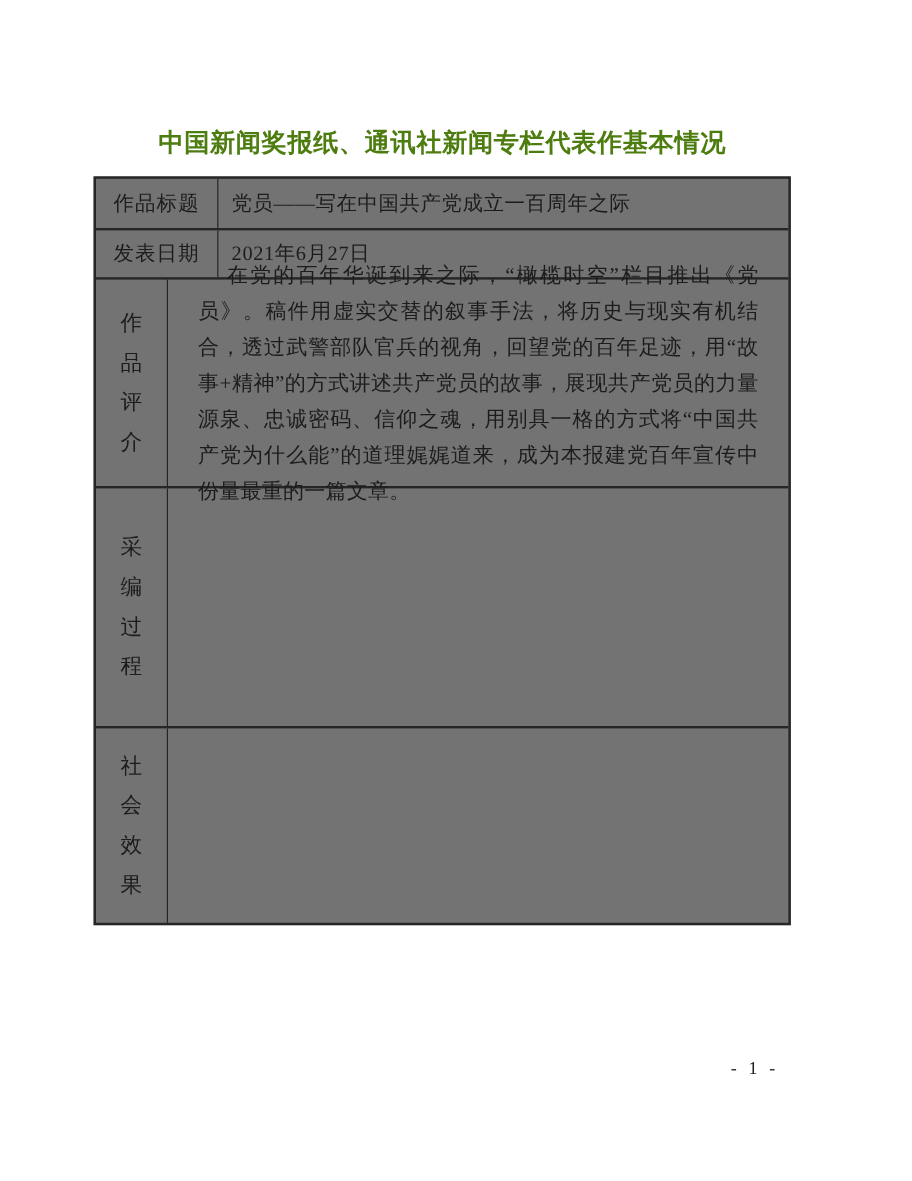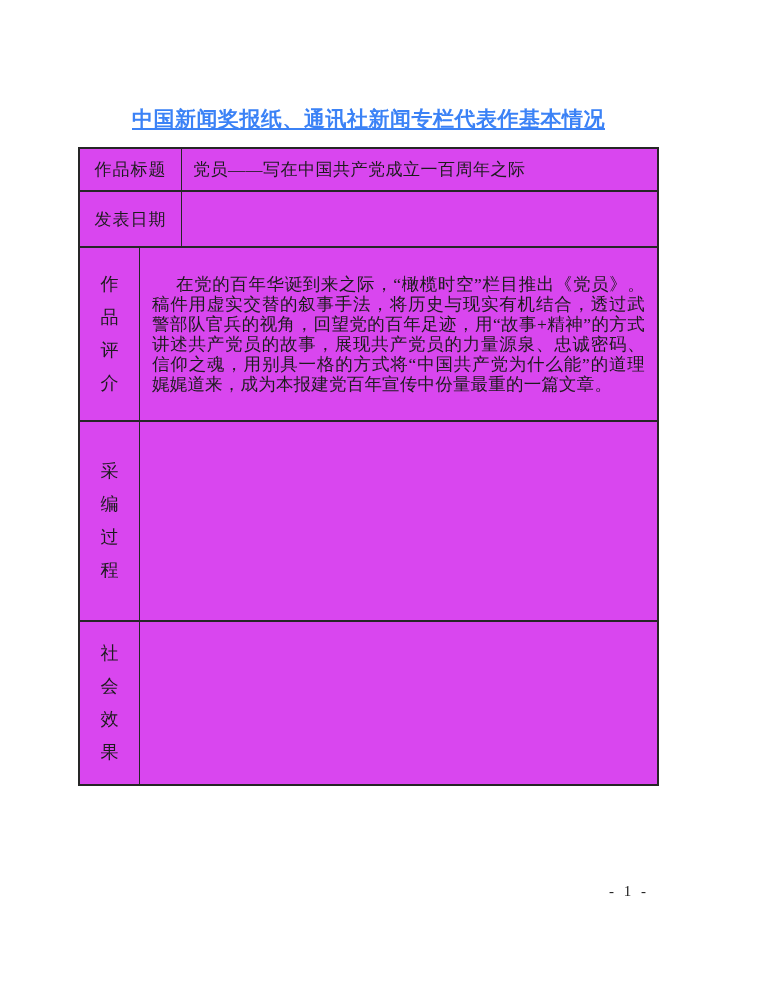--- a/index.html
+++ b/index.html
@@ -20,40 +20,39 @@
     position: absolute;
     top: 104px;
     left: 78px;
     width: 581px;
     margin: 0;
     text-align: center;
     font-size: 21px;
     line-height: 30px;
     font-weight: 700;
     letter-spacing: 0.5px;
-    color: #3b82f6;
-    text-decoration: underline;
+    color: #4d7c0f;
   }
   .info-table {
     position: absolute;
     top: 147px;
     left: 78px;
     width: 581px;
     box-sizing: border-box;
     border: 2px solid #262626;
-    background: #d946ef;
+    background: #737373;
   }
   .row {
     display: flex;
     box-sizing: border-box;
     border-bottom: 2px solid #262626;
   }
   .row:last-child { border-bottom: none; }
   .row-h1 { height: 43px; }
-  .row-h2 { height: 56px; }
+  .row-h2 { height: 41px; justify-content: flex-end; }
   .row-h3 { height: 174px; }
   .row-h4 { height: 200px; }
   .row-h5 { height: 162px; }
 
   .cell-label {
     flex: 0 0 102px;
     box-sizing: border-box;
     border-right: 1px solid #262626;
     display: flex;
     align-items: center;
@@ -83,23 +82,23 @@
     min-width: 0;
   }
   .cell-para {
     flex: 1 1 auto;
     display: flex;
     align-items: center;
     padding: 0 8px;
     min-width: 0;
   }
   .cell-para p {
-    margin: 4px;
+    margin: 17px;
     font-size: 17.5px;
-    line-height: 20px;
+    line-height: 30px;
     text-align: justify;
     text-indent: 24px;
     letter-spacing: 0.2px;
   }
   .page-num {
     position: absolute;
     top: 883px;
     left: 596px;
     width: 66px;
     text-align: center;
@@ -117,20 +116,21 @@
 
   <div class="info-table">
 
     <div class="row row-h1">
       <div class="cell-label">作品标题</div>
       <div class="cell-value">党员——写在中国共产党成立一百周年之际</div>
     </div>
 
     <div class="row row-h2">
       <div class="cell-label">发表日期</div>
+      <div class="cell-value">2021年6月27日</div>
     </div>
 
     <div class="row row-h3">
       <div class="cell-vlabel">
         <span>作</span>
         <span>品</span>
         <span>评</span>
         <span>介</span>
       </div>
       <div class="cell-para">

